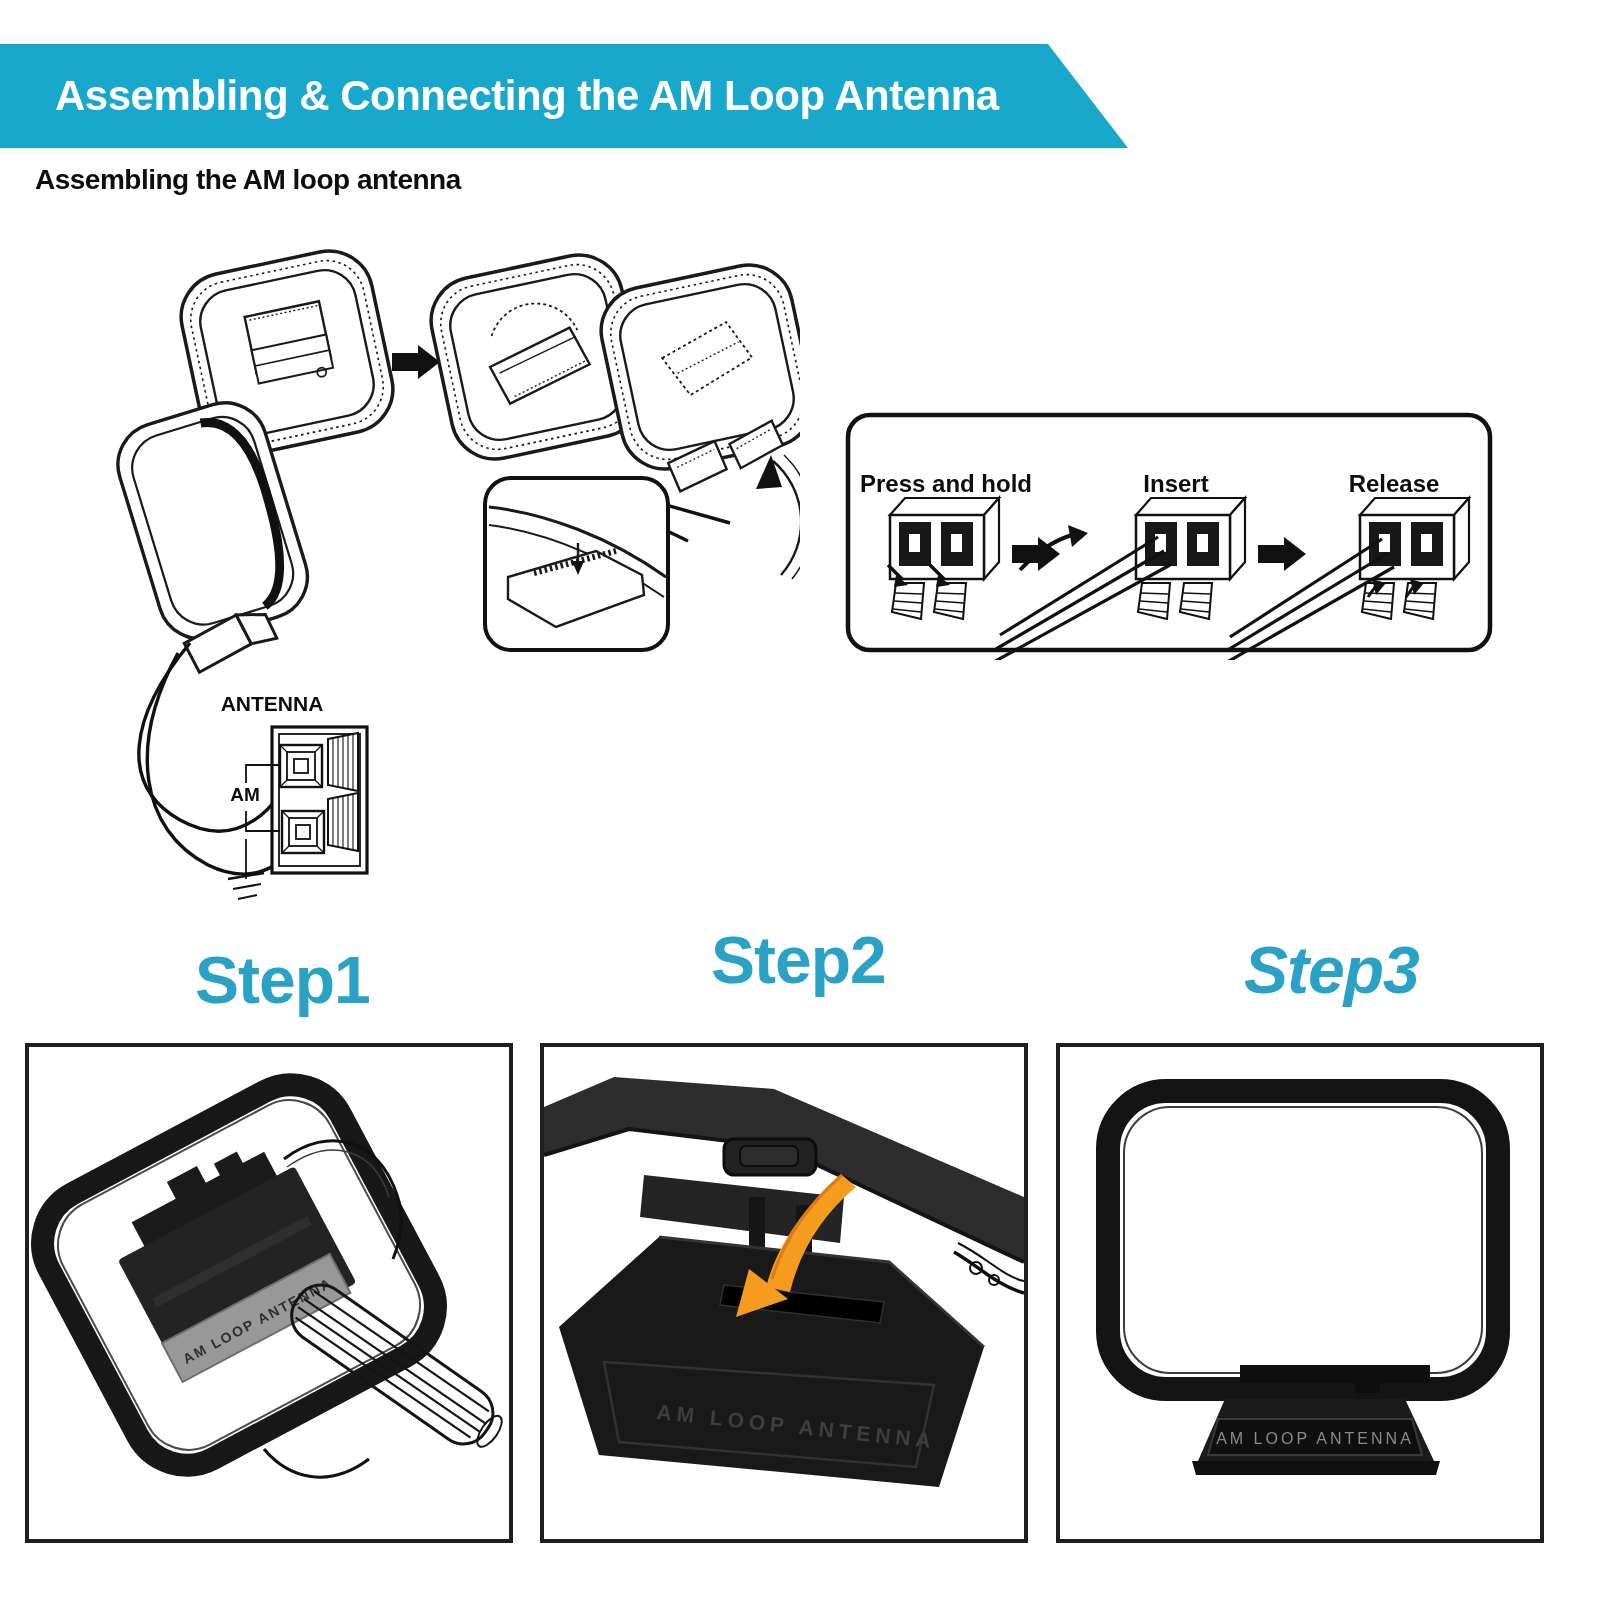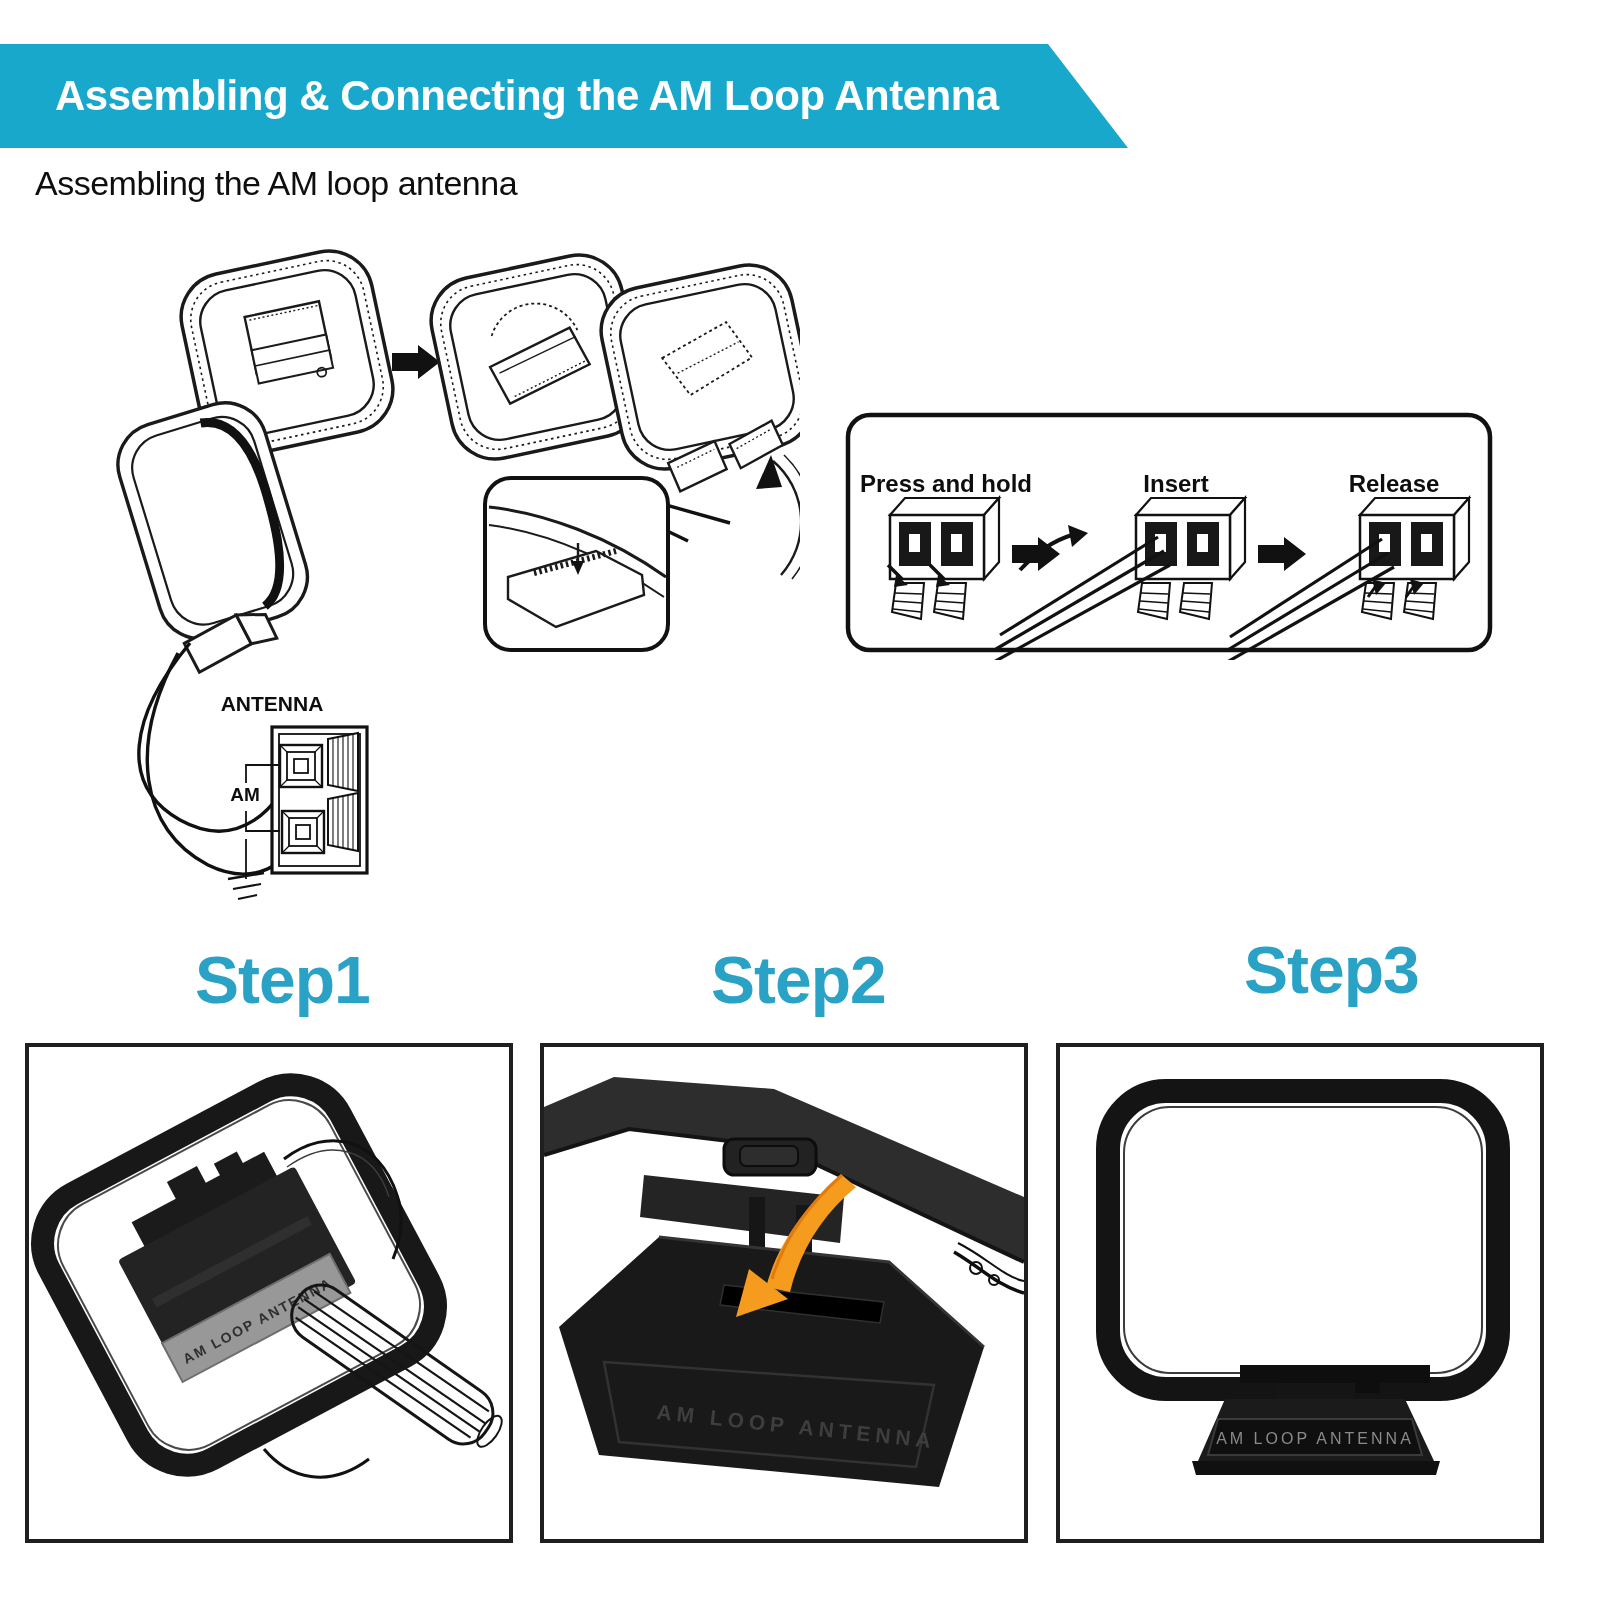--- a/index.html
+++ b/index.html
@@ -3,27 +3,27 @@
 <meta charset="utf-8">
 <style>
   html,body{margin:0;padding:0;background:#fff;}
   .canvas{position:relative;width:1600px;height:1600px;background:#ffffff;
           font-family:"Liberation Sans",sans-serif;overflow:hidden;padding-left:26px;}
   .abs{position:absolute;}
   .banner{left:0;top:44px;width:1128px;height:104px;background:#18a8cb;
           clip-path:polygon(0 0,1048px 0,1128px 104px,0 104px);
           display:flex;align-items:center;box-sizing:border-box;padding-left:55px;}
   .banner-title{color:#ffffff;font-size:42px;font-weight:bold;letter-spacing:-0.5px;white-space:nowrap;}
-  .h2{top:164px;font-size:34px;font-weight:normal;color:#0e0e0e;letter-spacing:-0.5px;white-space:nowrap;}
+  .h2{top:164px;font-size:28px;font-weight:bold;color:#0e0e0e;letter-spacing:-0.5px;white-space:nowrap;}
   .h2.left{left:35px;}
   .h2.right{left:850px;}
   .step{font-size:66px;font-weight:bold;color:#2aa2c5;letter-spacing:-1px;white-space:nowrap;}
   .step1{left:195px;top:942px;}
-  .step2{left:711px;top:942px;}
-  .step3{left:1244px;top:932px;}
+  .step2{left:711px;top:922px;}
+  .step3{left:1244px;top:932px;font-style:italic;}
   .pbox{top:1043px;width:480px;height:492px;border:4px solid #1f1f1f;background:#fff;}
   .pbox.p1{left:25px;} .pbox.p2{left:540px;} .pbox.p3{left:1056px;}
   svg{display:block;}
   svg text{font-family:"Liberation Sans",sans-serif;}
 </style>
 </head>
 <body>
 
 <div class="canvas">
 

